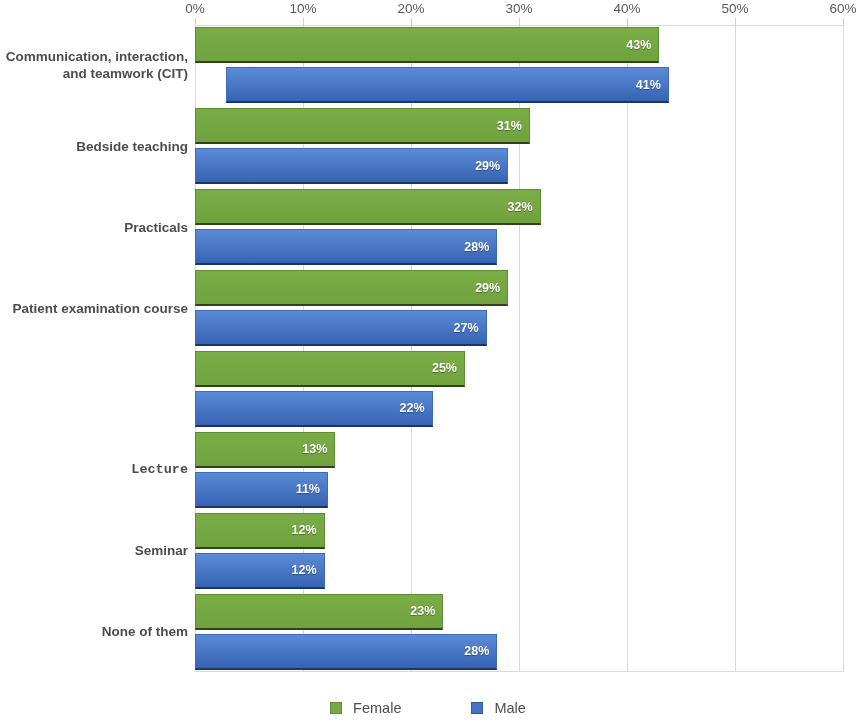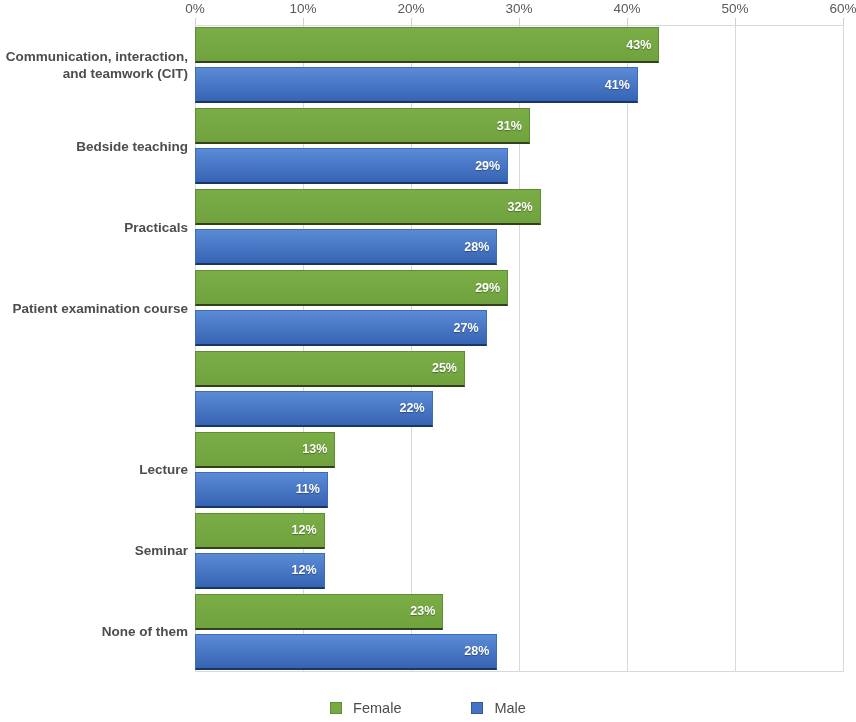--- a/index.html
+++ b/index.html
@@ -189,42 +189,42 @@
       <div class="tick-label" style="left: 843px;">60%</div>
       <div class="tick-mark" style="left: 843px;"></div>
     </div>
 
   <div class="cat-axis" id="cat-axis">
       <div class="cat-label" style="top: 23.4375px;">Communication, interaction,
 and teamwork (CIT)</div>
       <div class="cat-label" style="top: 112.812px;">Bedside teaching</div>
       <div class="cat-label" style="top: 193.688px;">Practicals</div>
       <div class="cat-label" style="top: 274.562px;">Patient examination course</div>
-      <div class="cat-label" style="top: 436.312px;">Lecture</div>
+      <div class="cat-label" style="top: 436.312px; font-family: Liberation Mono, monospace;">Lecture</div>
       <div class="cat-label" style="top: 517.188px;">Seminar</div>
       <div class="cat-label" style="top: 598.062px;">None of them</div>
     </div>
 
   <div class="plot" id="plot">
     <div class="plot-border-top"></div>
     <div class="plot-border-bottom"></div>
   <div class="gridline axis0" style="left: 0px;"></div>
       <div class="gridline" style="left: 108px;"></div>
       <div class="gridline" style="left: 216px;"></div>
       <div class="gridline" style="left: 324px;"></div>
       <div class="gridline" style="left: 432px;"></div>
       <div class="gridline" style="left: 540px;"></div>
       <div class="gridline" style="left: 648px;"></div>
       <div class="bar-row" style="top: 2.4375px; width: 648px;">
         <div class="bar female" style="width: 464.4px;">
           <span class="bar-value">43%</span>
         </div>
       </div>
       <div class="bar-row" style="top: 42.4375px; width: 648px;">
-        <div class="bar male" style="width: 442.8px;">
+        <div class="bar male" style="width: 442.8px; margin-left: 31px;">
           <span class="bar-value">41%</span>
         </div>
       </div>
       <div class="bar-row" style="top: 83.3125px; width: 648px;">
         <div class="bar female" style="width: 334.8px;">
           <span class="bar-value">31%</span>
         </div>
       </div>
       <div class="bar-row" style="top: 123.312px; width: 648px;">
         <div class="bar male" style="width: 313.2px;">

